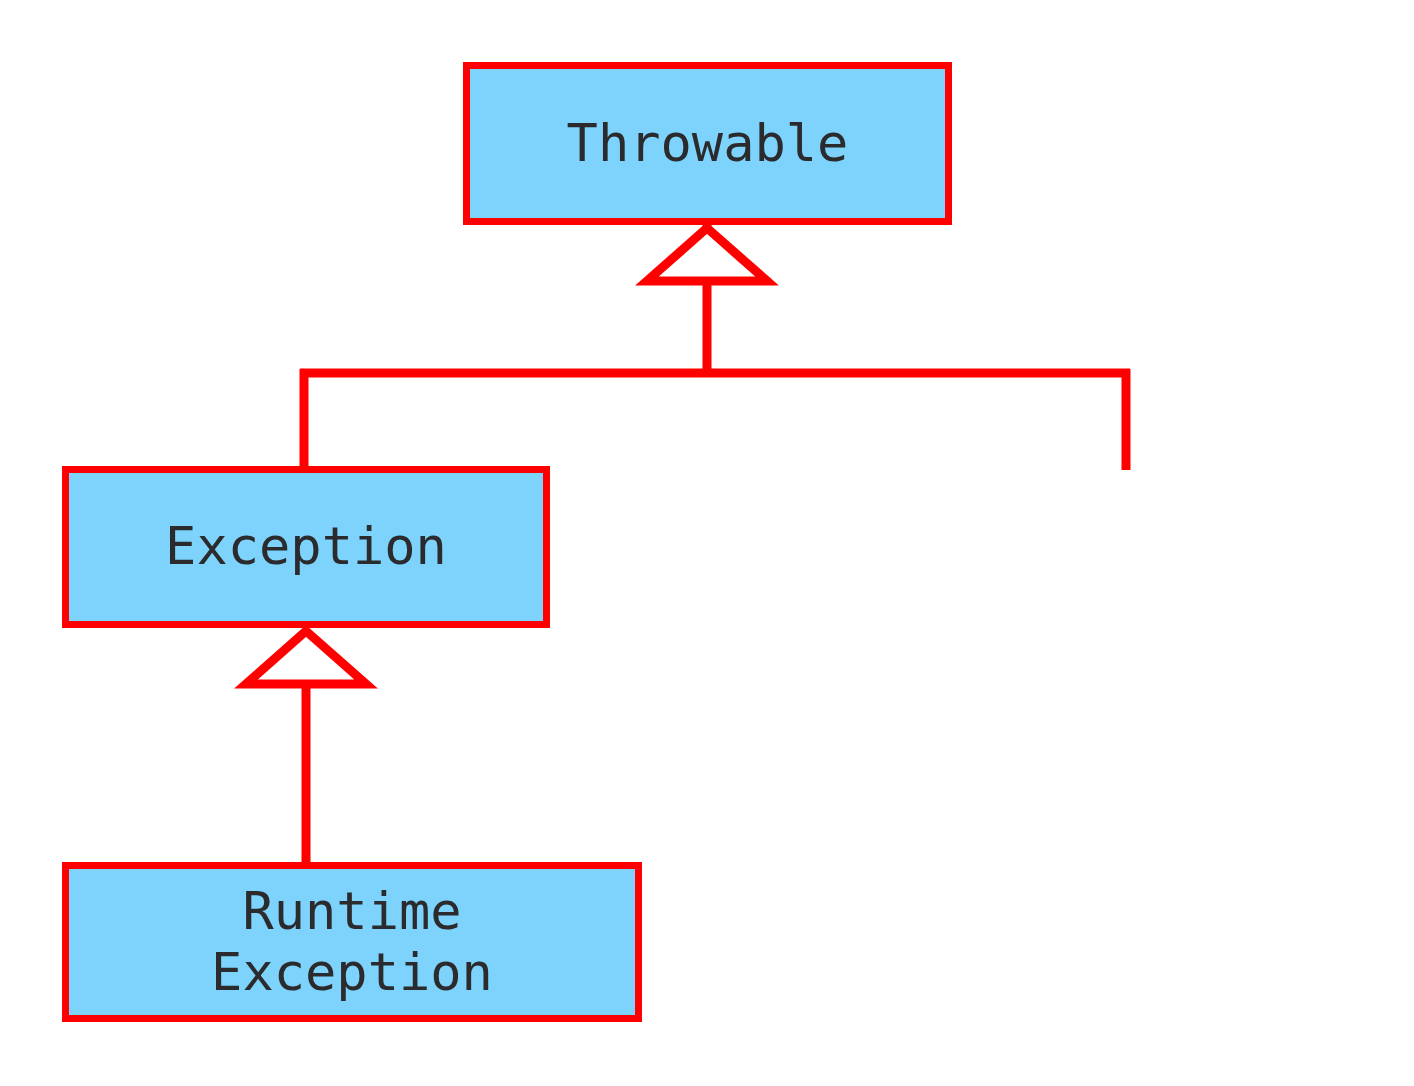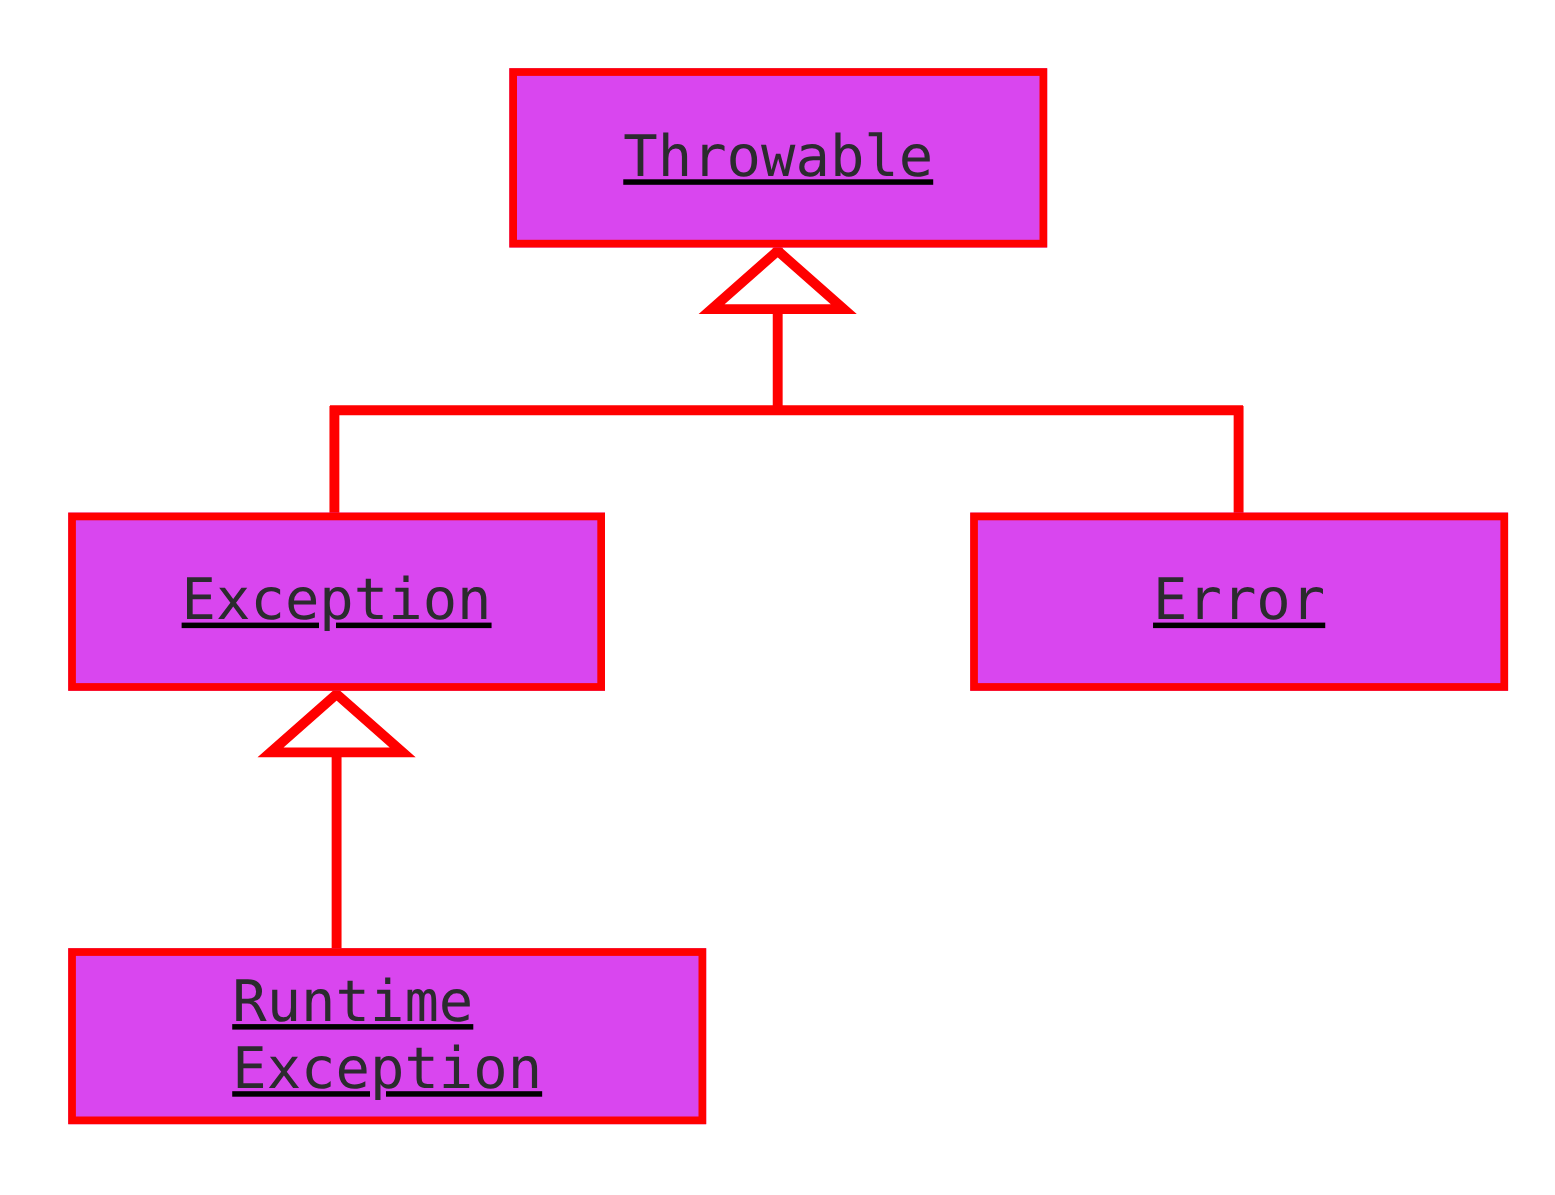--- a/index.html
+++ b/index.html
@@ -20,26 +20,26 @@
   #diagram-svg {
     position: absolute;
     inset: 0;
     width: 1414px;
     height: 1086px;
     display: block;
   }
   .node-box {
     position: absolute;
     box-sizing: border-box;
-    background: #d946ef;
+    background: #7dd3fc;
     border: 7px solid #FF0000;
     display: flex;
     align-items: center;
     justify-content: center;
-    text-decoration: underline;
+    text-align: center;
   }
   .node-label {
     font-family: "DejaVu Sans Mono", monospace;
     font-size: 52px;
     line-height: 1.18;
     color: #2b2b2e;
     white-space: pre-line;
     letter-spacing: 0px;
   }
   #node-throwable {
@@ -104,22 +104,19 @@
   </svg>
 
   <div class="node-box" id="node-throwable">
     <span class="node-label">Throwable</span>
   </div>
 
   <div class="node-box" id="node-exception">
     <span class="node-label">Exception</span>
   </div>
 
-  <div class="node-box" id="node-error">
-    <span class="node-label">Error</span>
-  </div>
 
   <div class="node-box" id="node-runtime-exception">
     <span class="node-label">Runtime
 Exception</span>
   </div>
 
 </div>
 
 </body></html>

